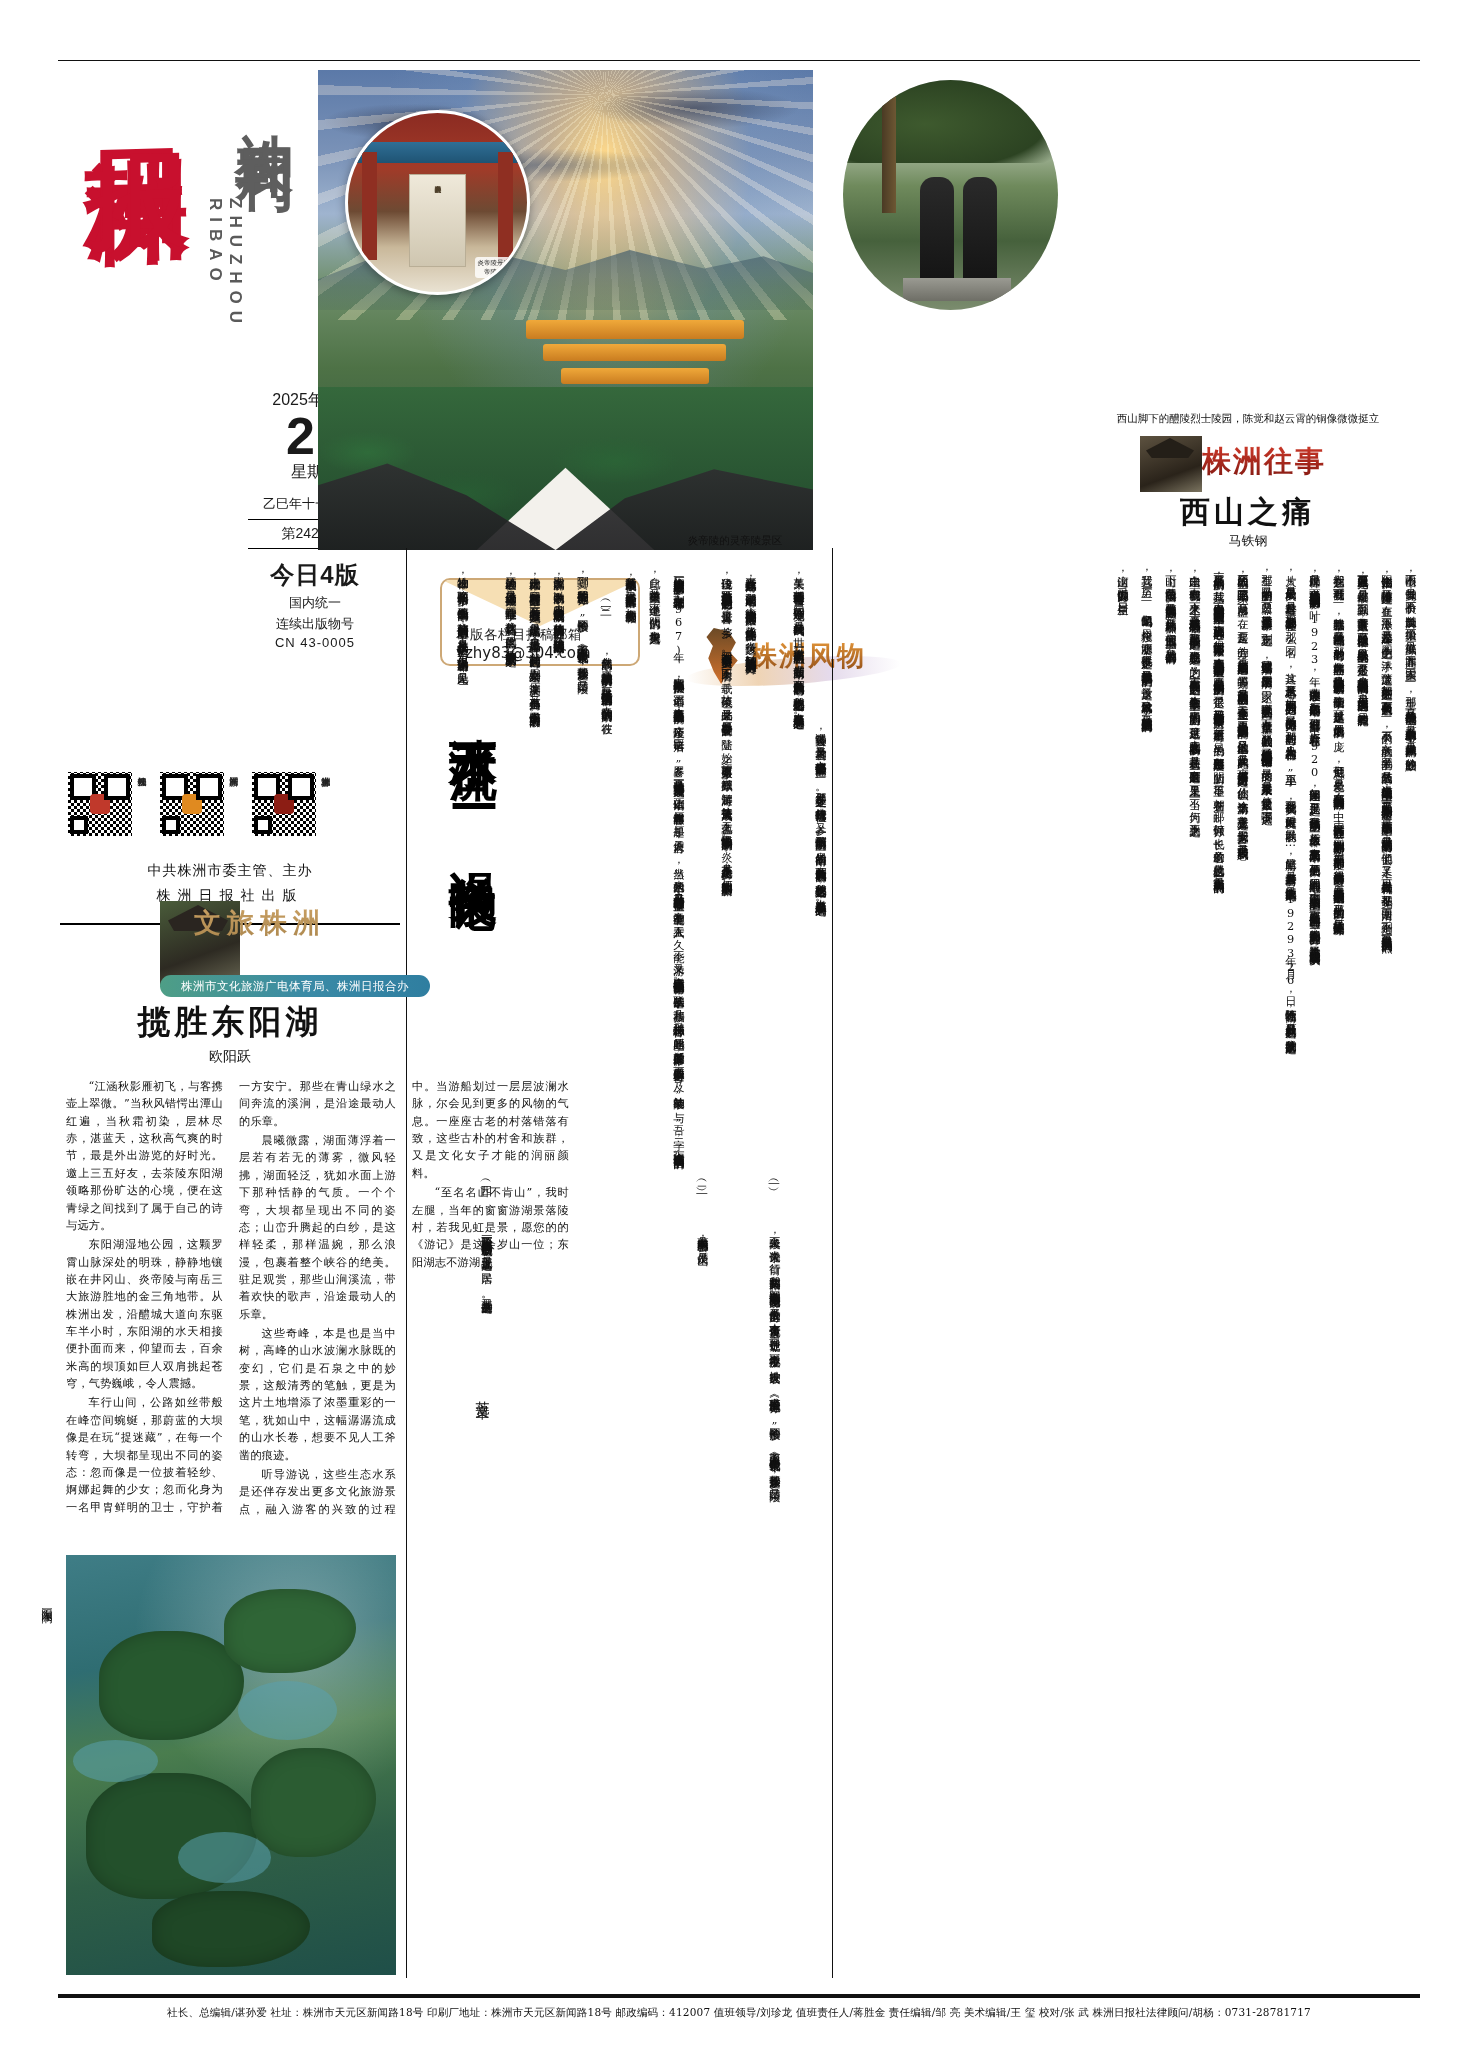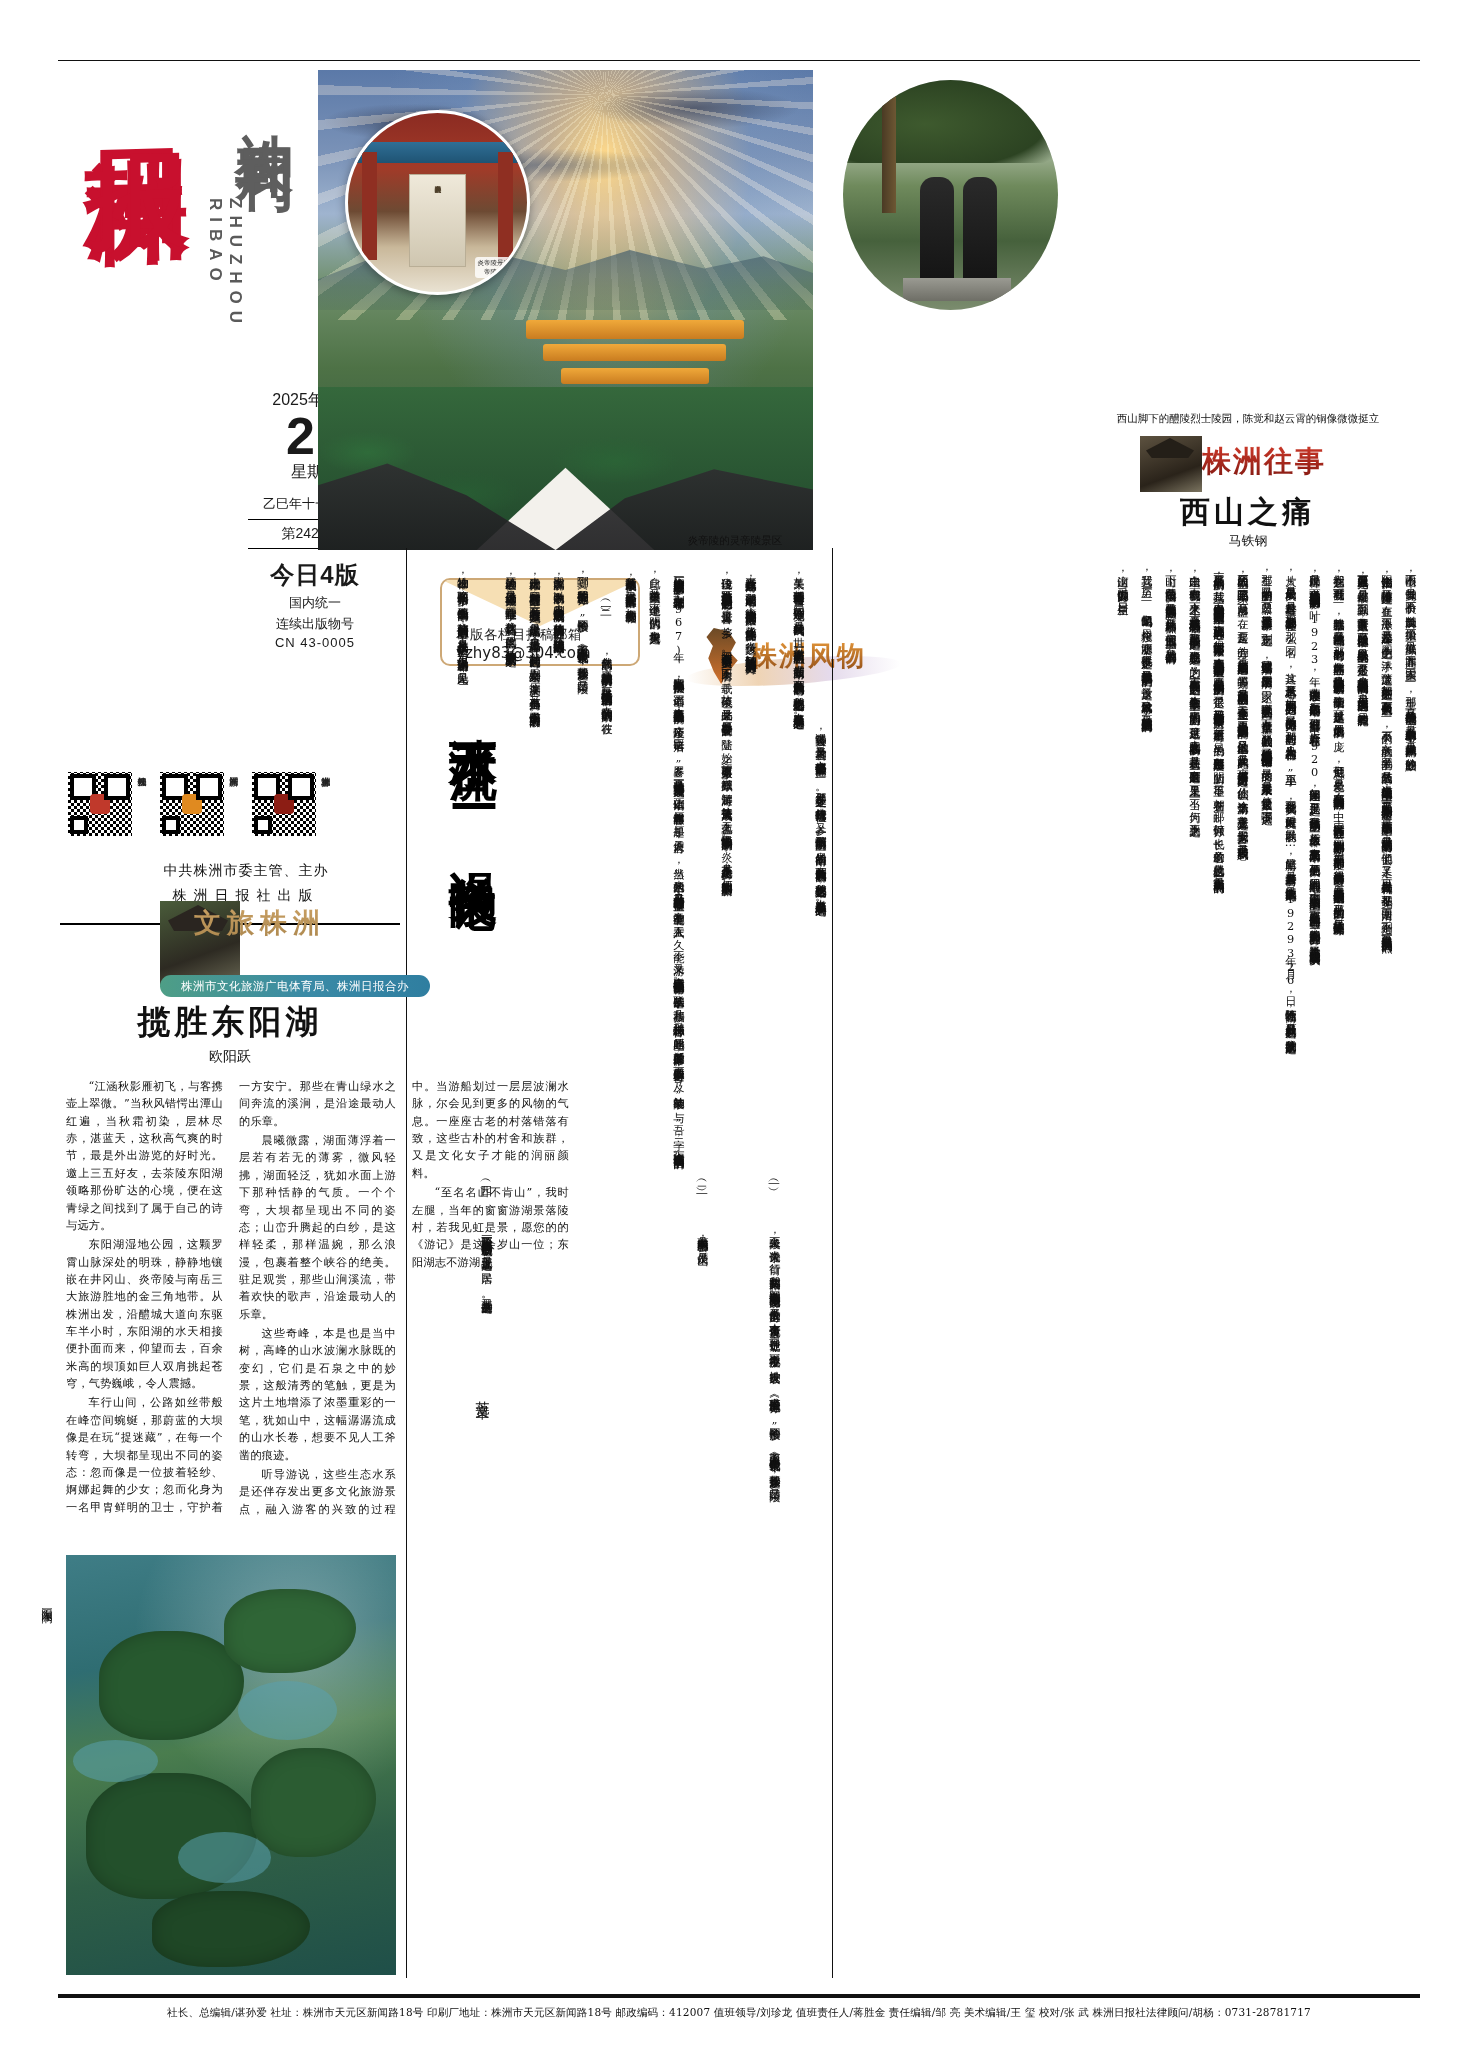--- a/index.html
+++ b/index.html
@@ -64,21 +64,21 @@
     border:4px solid #000; background:#fff;
   }
   .qr::before { left:2px; top:2px; }
   .qr::after { right:2px; top:2px; }
   .qr-c { position:absolute; left:2px; bottom:2px; width:18px; height:18px; border:4px solid #000; background:#fff; }
   .qr-mid { position:absolute; left:50%; top:50%; transform:translate(-50%,-50%); width:20px; height:20px; border-radius:4px; background:#c0392b; }
   .qrlabel {
     writing-mode: vertical-rl; text-orientation: upright;
     font-size:9px; color:#222; margin-left:2px; line-height:1.1; letter-spacing:0px;
   }
-  .publisher { position:absolute; left:76px; top:862px; width:340px; text-align:center; }
+  .publisher { position:absolute; left:60px; top:862px; width:340px; text-align:center; }
   .publisher div { font-size:14px; color:#111; margin-bottom:7px;
      font-family:"DejaVu Serif","Liberation Serif",serif; letter-spacing:1px;}
   .publisher .p2 { letter-spacing:7px;text-align:center; }
 
   
   .wenlv-band { position:absolute; left:60px; top:905px; width:340px; }
   .wenlv-rule { position:absolute; left:0; top:18px; width:340px; border-top:2px solid #000; }
   .wenlv-logo {
     position:absolute; left:95px; top:0px; width:210px; height:78px;
     background: linear-gradient(180deg,#c9a063 0%, #8a6a36 100%);

